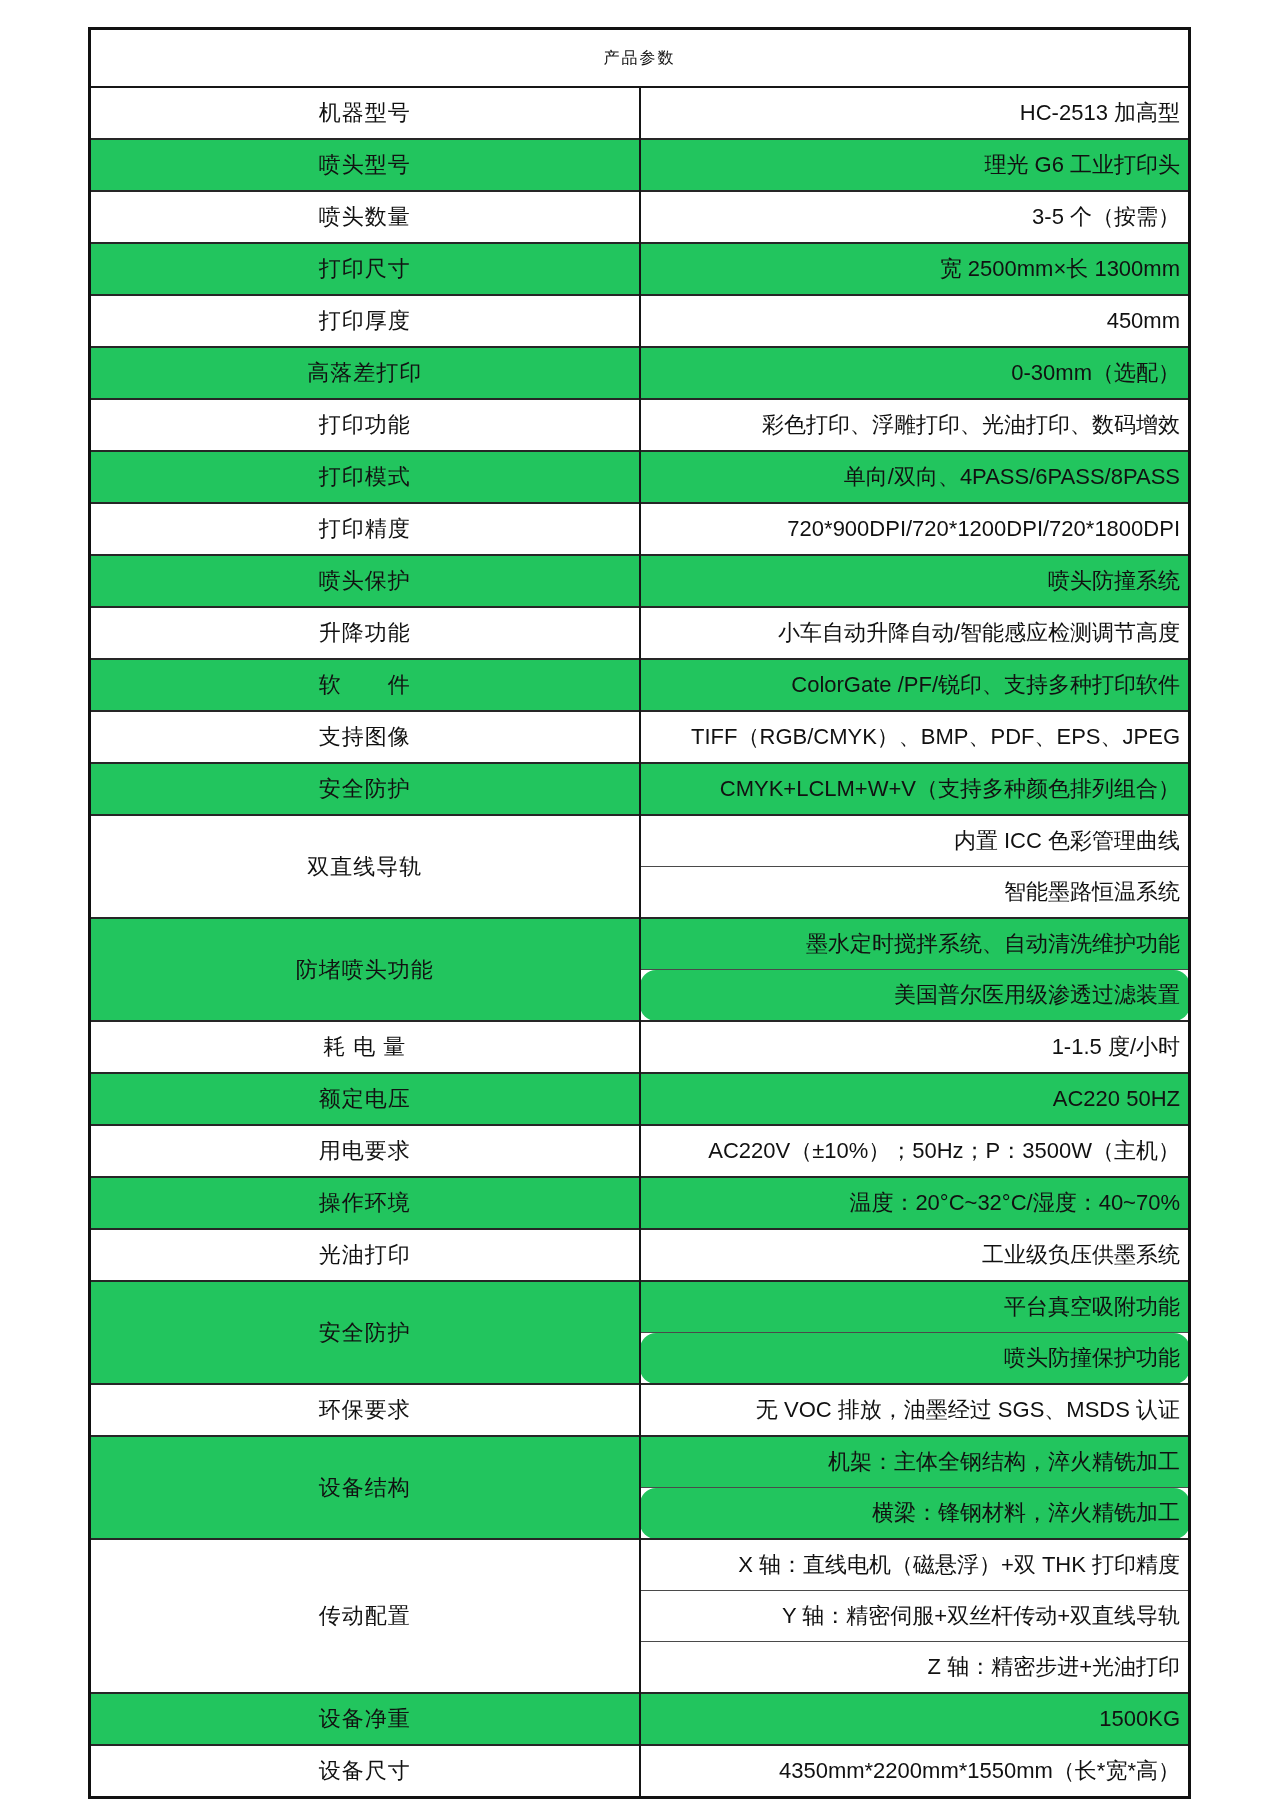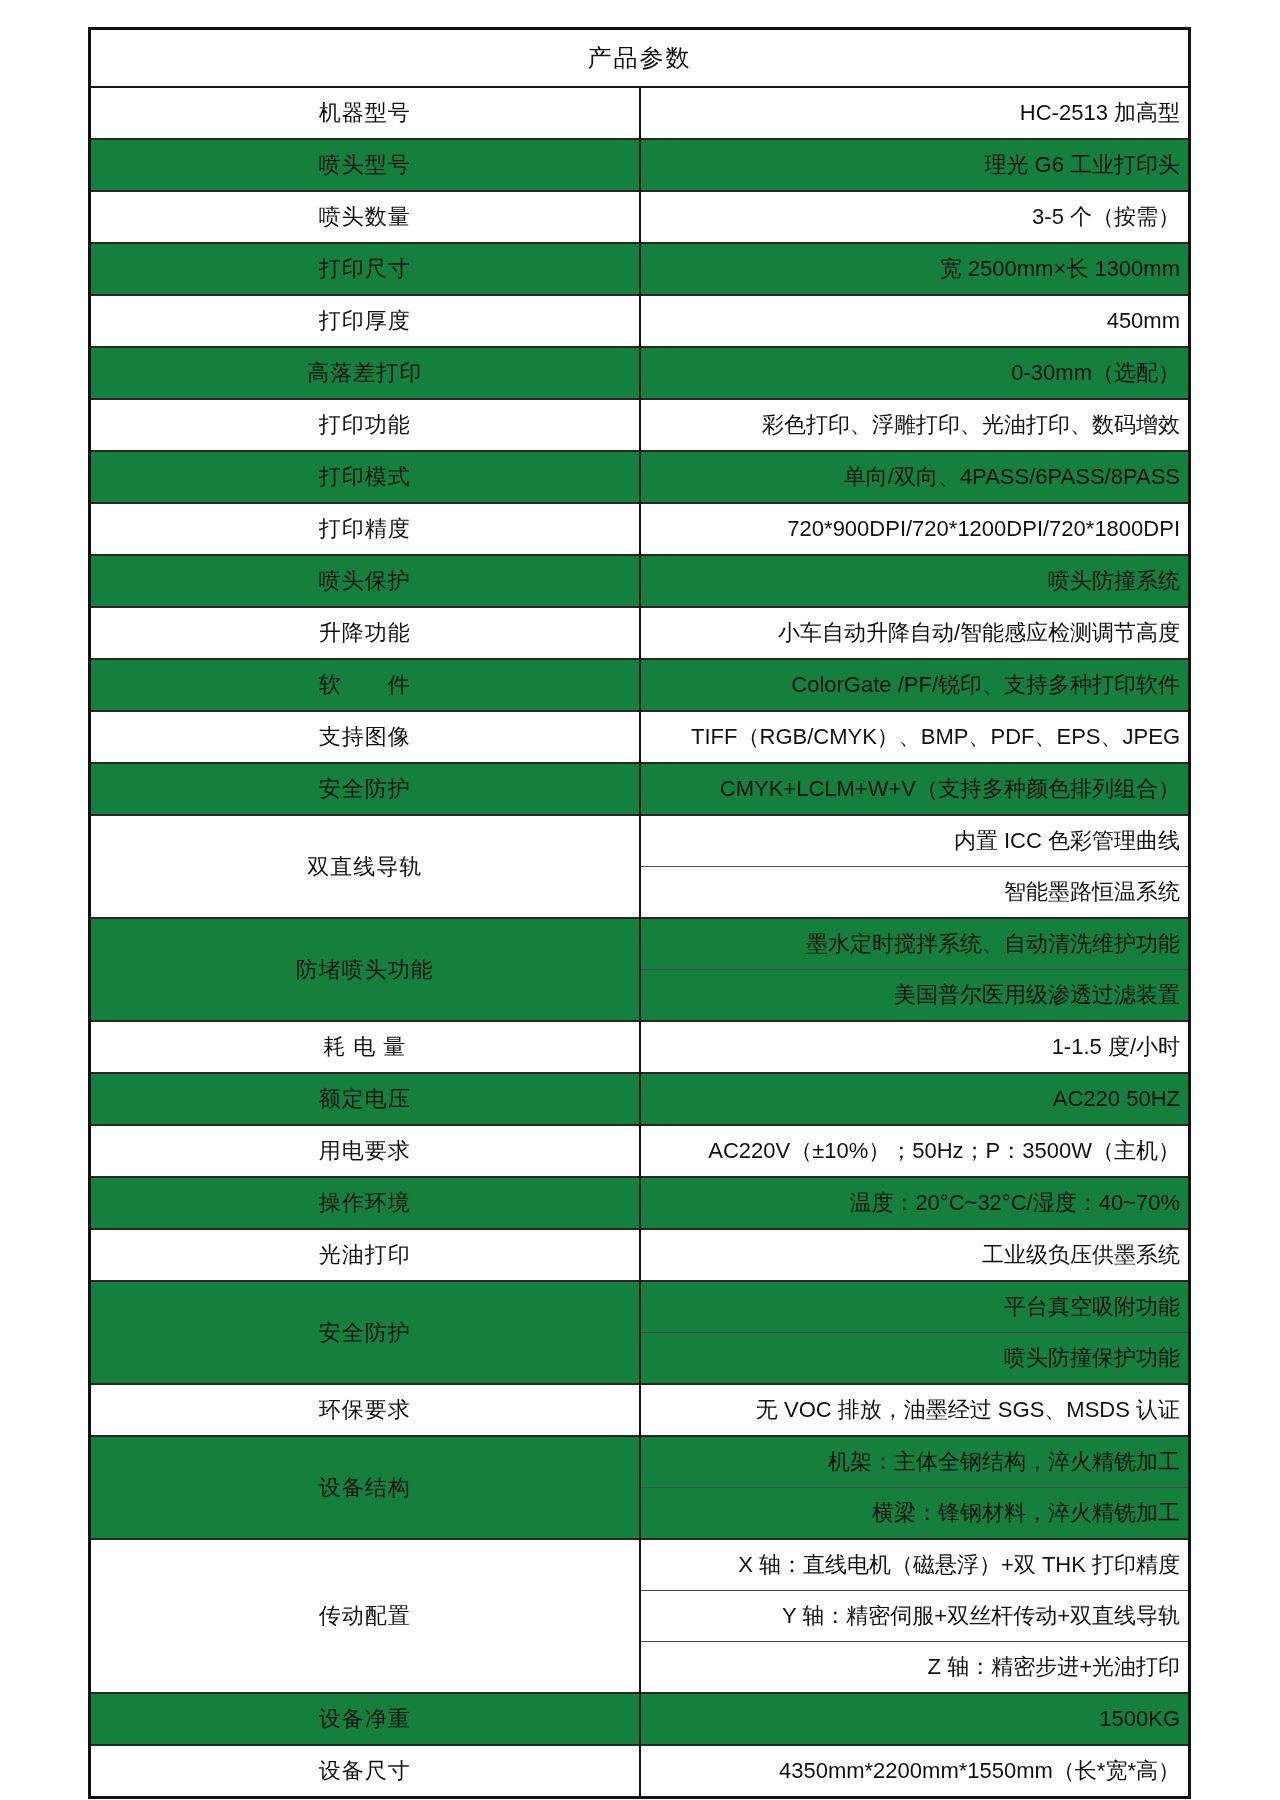--- a/index.html
+++ b/index.html
@@ -18,21 +18,21 @@
     top: 27px;
   }
   table.spec {
     border-collapse: collapse;
     table-layout: fixed;
     width: 1103px;
     border: 3px solid #111111;
   }
   th.title-cell {
     height: 54px;
-    font-size: 24px;
+    font-size: 16px;
     font-weight: normal;
     text-align: center;
     letter-spacing: 2px;
     background: #ffffff;
     border-bottom: 2px solid #161616;
   }
   td {
     height: 50px;
     font-size: 22px;
     text-align: center;
@@ -45,22 +45,22 @@
   td.label-cell {
     width: 303px;
     border-right: 2px solid #161616;
     letter-spacing: 1px;
   }
   td.value-cell {
     width: 792px;
     text-align: right;
   }
   tr.group-start > td { border-top: 2px solid #262626; margin-top: 40px; }
-  tr.sub-row > td   { border-top: 1px solid #4a4a4a; }
-  tr.alt td { background: #15803d; }
+  tr.sub-row > td   { border-top: 1px solid #4a4a4a; border-radius: 16px; }
+  tr.alt td { background: #22c55e; }
 </style>
 </head>
 <body>
 
 <div class="sheet">
   <table class="spec">
     <thead>
       <tr>
         <th class="title-cell" colspan="2">产品参数</th>
       </tr>

